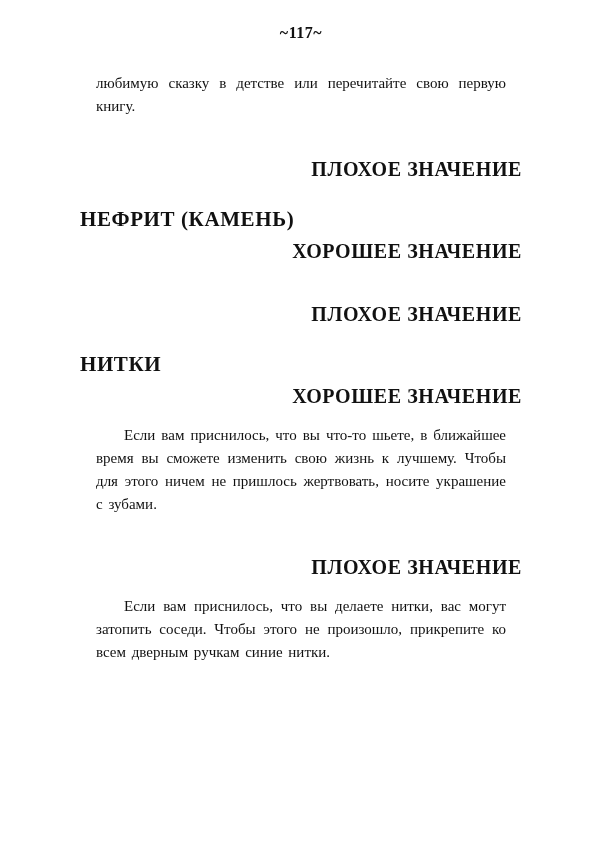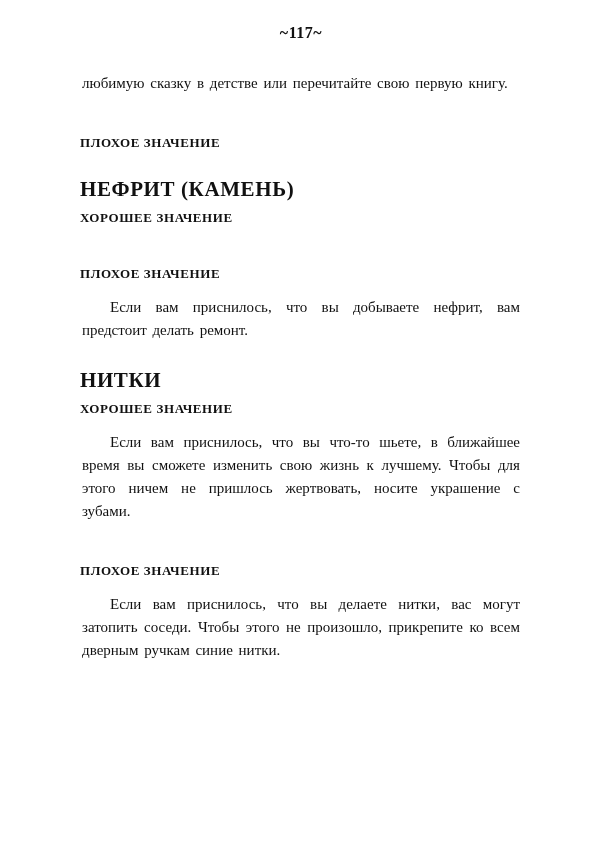--- a/index.html
+++ b/index.html
@@ -20,36 +20,36 @@
   }
   .page-number {
     text-align: center;
     font-weight: bold;
     font-size: 16px;
     letter-spacing: 0.5px;
     margin: 0 0 30px 0;
     color: #111;
   }
   .para {
-    margin: 2px;
+    margin: 16px;
     font-size: 15px;
     line-height: 23px;
     text-align: justify;
     text-indent: 28px;
     word-spacing: 2px;
     color: #111;
   }
   .para.no-indent {
     text-indent: 0;
   }
   .sub {
     margin: 40px 0 14px 0;
-    text-align: left;
+    text-align: right;
     font-weight: bold;
-    font-size: 13px;
+    font-size: 20px;
     letter-spacing: 0.6px;
     color: #111;
   }
   .head {
     margin: 26px 0 8px 0;
     font-weight: bold;
     font-size: 21px;
     letter-spacing: 0.6px;
     color: #111;
   }
@@ -69,21 +69,20 @@
   <h3 class="sub">ПЛОХОЕ ЗНАЧЕНИЕ</h3>
 
 
   <h2 class="head">НЕФРИТ (КАМЕНЬ)</h2>
 
   <h3 class="sub">ХОРОШЕЕ ЗНАЧЕНИЕ</h3>
 
 
   <h3 class="sub">ПЛОХОЕ ЗНАЧЕНИЕ</h3>
 
-  <p class="para">Если вам приснилось, что вы добываете нефрит, вам предстоит делать ремонт.</p>
 
   <h2 class="head">НИТКИ</h2>
 
   <h3 class="sub">ХОРОШЕЕ ЗНАЧЕНИЕ</h3>
 
   <p class="para">Если вам приснилось, что вы что-то шьете, в ближайшее время вы сможете изменить свою жизнь к лучшему. Чтобы для этого ничем не пришлось жертвовать, носите украшение с зубами.</p>
 
   <h3 class="sub">ПЛОХОЕ ЗНАЧЕНИЕ</h3>
 
   <p class="para">Если вам приснилось, что вы делаете нитки, вас могут затопить соседи. Чтобы этого не произошло, прикрепите ко всем дверным ручкам синие нитки.</p>

